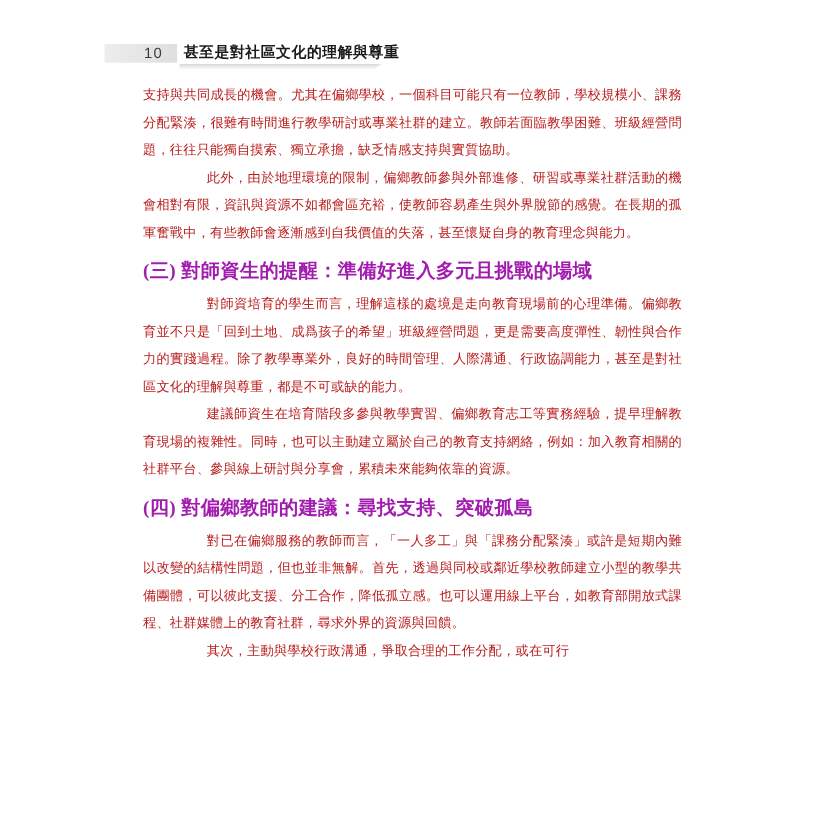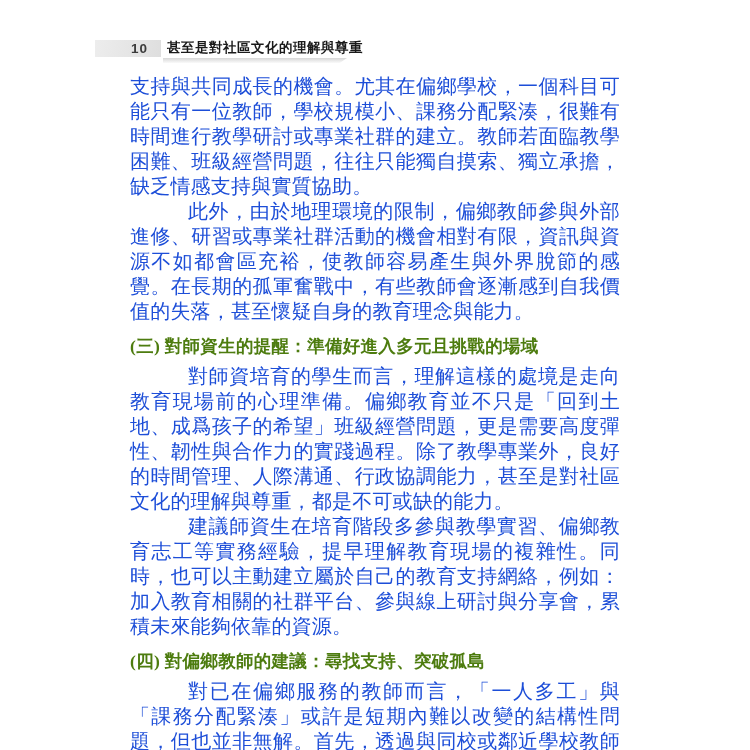--- a/index.html
+++ b/index.html
@@ -33,21 +33,21 @@
     background: linear-gradient(100deg, #ededed 0%, #e3e3e3 70%, #dedede 100%);
     display: flex;
     align-items: center;
     justify-content: flex-end;
     padding-right: 13px;
     box-sizing: border-box;
   }
   .page-number {
     font-family: "Liberation Sans", "DejaVu Sans", sans-serif;
     font-size: 13.5px;
-    font-weight: bold;
+    font-weight: normal;
     color: #3c3c3c;
     letter-spacing: 1px;
   }
   .book-title {
     position: absolute;
     left: 167px;
     top: 1px;
     font-family: "Liberation Sans", "DejaVu Sans", sans-serif;
     font-size: 13.5px;
     font-weight: bold;
@@ -67,36 +67,36 @@
 
   
   .content {
     position: absolute;
     left: 130px;
     top: 74px;
     width: 490px;
   }
   .content p.paragraph {
     margin: 0;
-    font-size: 20px;
+    font-size: 12px;
     line-height: 25px;
-    color: #1d4ed8;
+    color: #b91c1c;
     text-align: justify;
     text-justify: inter-character;
     letter-spacing: 0.2px;
   }
   .content p.paragraph.indent {
     text-indent: 58px;
   }
   .content h2.heading {
     margin: 9px 0 5px 0;
     font-size: 17.5px;
     line-height: 26px;
     font-weight: bold;
-    color: #4d7c0f;
+    color: #a21caf;
     text-align: left;
     letter-spacing: 0.3px;
   }
 </style>
 </head>
 <body>
 
 <div class="page">
 
   <div class="header">

